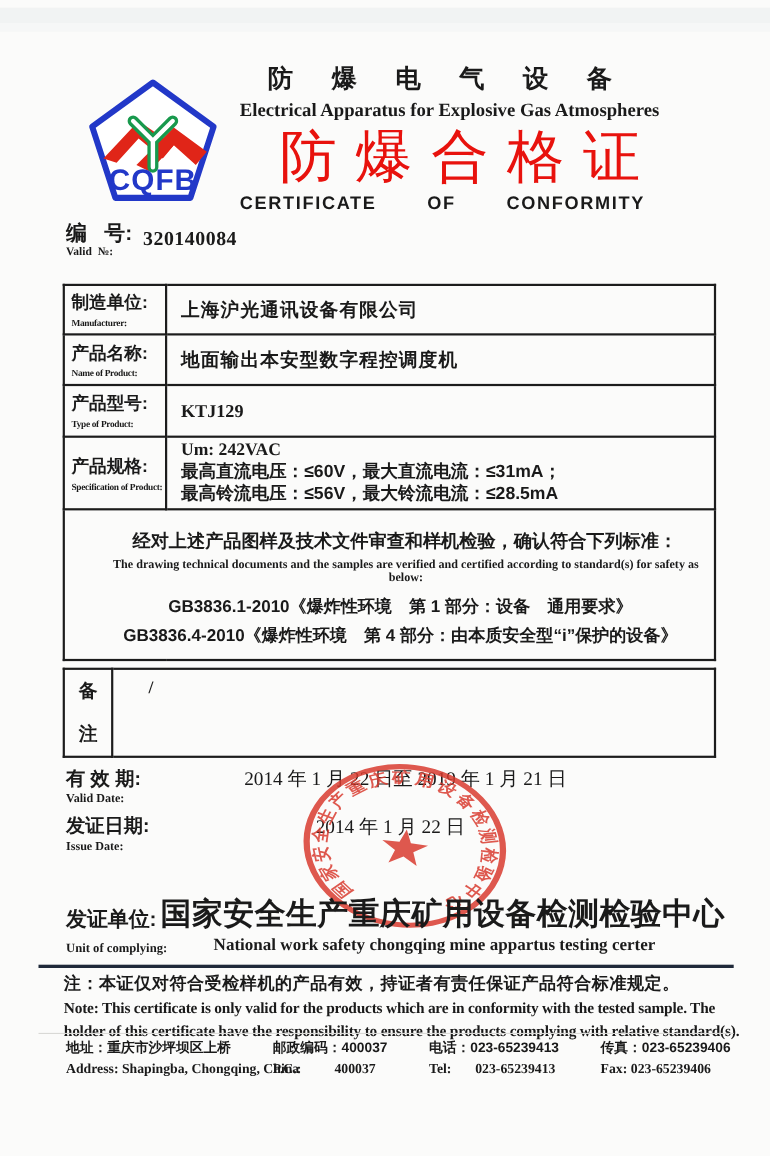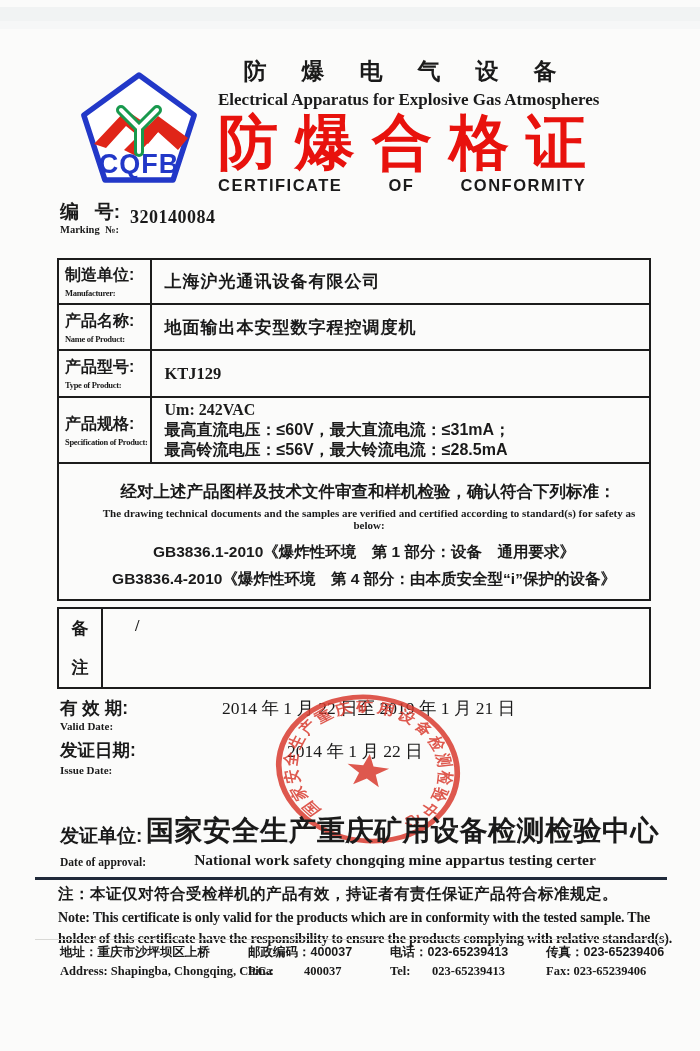--- a/index.html
+++ b/index.html
@@ -7,21 +7,21 @@
         font-family:"Liberation Sans",sans-serif;color:#1a1a1a;}
   .scan-band{position:absolute;left:0;top:7px;width:700px;height:14px;background:#e9eced;opacity:.55;}
   .scan-band2{position:absolute;left:0;top:21px;width:700px;height:8px;background:#f1f3f3;opacity:.5;}
 
   
   .logo{position:absolute;left:72px;top:70px;}
   .hdr{position:absolute;left:218px;top:56px;width:364px;text-align:center;}
   .hdr-cn{font-size:23px;font-weight:bold;white-space:nowrap;}
   .hdr-cn span{letter-spacing:35px;margin-right:-35px;}
   .hdr-en-sub{font-family:"Liberation Serif",serif;font-weight:bold;font-size:17px;margin-top:3px;white-space:nowrap;}
-  .hdr-cert-cn{font-size:60px;font-weight:bold;margin-top:5px;line-height:56px;white-space:nowrap;}
+  .hdr-cert-cn{font-size:52px;font-weight:normal;margin-top:5px;line-height:56px;white-space:nowrap;text-align:right;}
   .hdr-cert-cn span{letter-spacing:17px;margin-right:-17px;}
   .hdr-cert-en{font-size:16.5px;font-weight:bold;letter-spacing:1.5px;word-spacing:40px;margin-top:5px;white-space:nowrap;}
 
   
   .serial-cn{position:absolute;left:60px;top:199px;font-size:19px;font-weight:bold;white-space:pre;}
   .serial-en{position:absolute;left:60px;top:224px;font-size:10.5px;font-weight:bold;
              font-family:"Liberation Serif",serif;white-space:pre;}
   .serial-value{position:absolute;left:130px;top:207px;font-size:18px;font-weight:bold;
                 font-family:"Liberation Serif",serif;letter-spacing:.5px;}
 
@@ -105,21 +105,21 @@
   </svg>
 
   <div class="hdr">
     <div class="hdr-cn"><span>防爆电气设备</span></div>
     <div class="hdr-en-sub">Electrical Apparatus for Explosive Gas Atmospheres</div>
     <div class="hdr-cert-cn" style="color:#e8120d;"><span>防爆合格证</span></div>
     <div class="hdr-cert-en">CERTIFICATE OF CONFORMITY</div>
   </div>
 
   <div class="serial-cn">编   号:</div>
-  <div class="serial-en">Marking  №:</div>
+  <div class="serial-en">Valid  №:</div>
   <div class="serial-value">320140084</div>
 
   <table class="cert">
     <tbody>
         <tr>
       <td class="lab" style="height:39px;">
         <div class="lab-cn">制造单位:</div>
         <div class="lab-en">Manufacturer:</div>
       </td>
       <td class="val">
@@ -194,21 +194,21 @@
     <defs>
       <path id="stamp-arc" d="M 67.5 190.1 A 88 88 0 1 1 168.5 190.1" fill="none"></path>
     </defs>
     <text font-size="21" font-weight="bold" fill="#d93a2e" font-family="Liberation Sans, sans-serif">
       <textPath href="#stamp-arc" startOffset="0" textLength="445">国家安全生产重庆矿用设备检测检验中心</textPath>
     </text>
   </svg>
 
   <div class="appr-label-cn">发证单位:</div>
   <div class="appr-value-cn">国家安全生产重庆矿用设备检测检验中心</div>
-  <div class="appr-label-en">Date of approval:</div>
+  <div class="appr-label-en">Unit of complying:</div>
   <div class="appr-value-en">National work safety chongqing mine appartus testing certer</div>
 
   <div class="divider"></div>
 
   <div class="note">
     <div class="note-cn">注：本证仅对符合受检样机的产品有效，持证者有责任保证产品符合标准规定。</div>
     <div class="note-en">Note: This certificate is only valid for the products which are in conformity with the tested sample. The holder of this certificate have the responsibility to ensure the products complying with relative standard(s).</div>
   </div>
 
   <div class="faint-line"></div>

